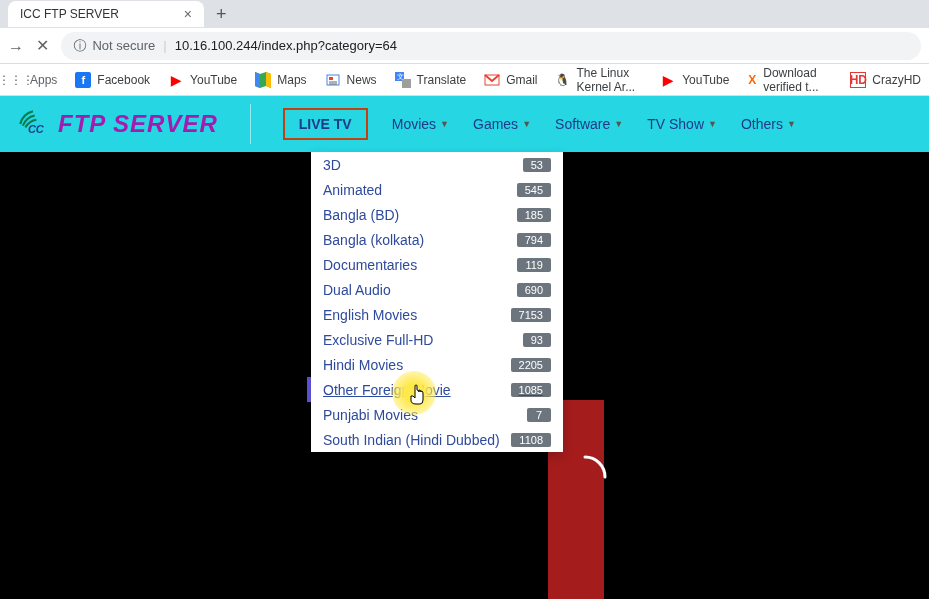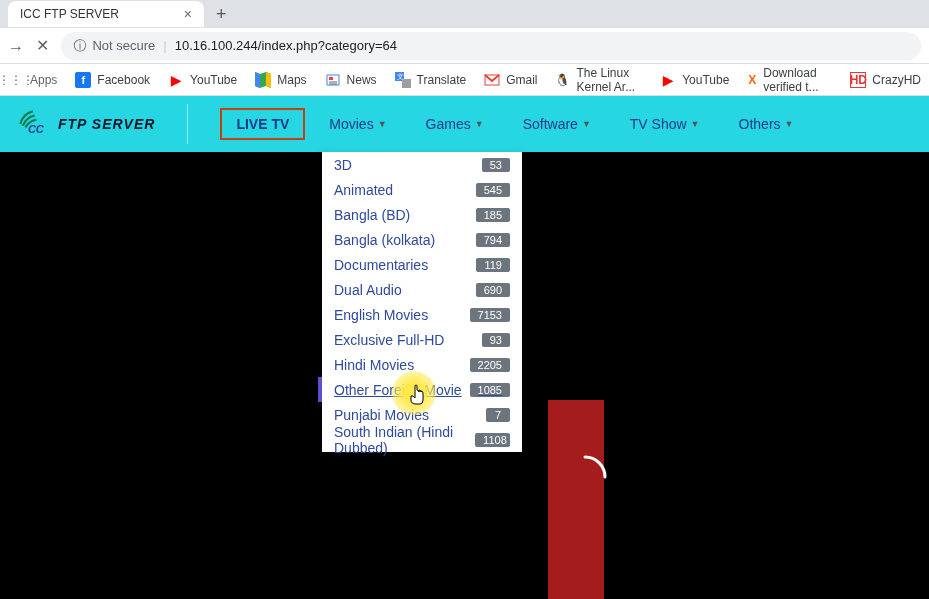--- a/index.html
+++ b/index.html
@@ -22,32 +22,32 @@
     
     .bookmarks-bar { height: 32px; display: flex; align-items: center; padding: 0 8px; gap: 18px; background: #fff; border-bottom: 1px solid #ddd; font-size: 12px; color: #3c4043; }
     .bookmark { display: flex; align-items: center; gap: 6px; cursor: pointer; }
     .bm-icon { width: 16px; height: 16px; display: inline-flex; align-items: center; justify-content: center; font-size: 12px; }
     .bm-apps { color: #5f6368; }
     
     
     .site-header { background: #26d6e2; height: 56px; display: flex; align-items: center; padding: 0 16px; gap: 24px; }
     .logo-area { display: flex; align-items: center; gap: 8px; justify-content: space-between; }
     .logo-icon { width: 34px; height: 34px; }
-    .logo-text { font-weight: bold; font-style: italic; color: #0f172a; font-size: 14px; letter-spacing: 1px; }
+    .logo-text { font-weight: bold; font-style: italic; color: #a21caf; font-size: 24px; letter-spacing: 1px; }
     .header-divider { width: 1px; height: 40px; background: rgba(255,255,255,0.5); margin: 0 8px; }
     .live-tv-btn { border: 2px solid #c2410c; padding: 6px 14px; font-weight: bold; color: #1e3a8a; font-size: 14px; cursor: pointer; }
-    .nav-menu { display: flex; gap: 39px; }
+    .nav-menu { display: flex; gap: 24px; }
     .nav-item { color: #1e3a8a; font-size: 14px; cursor: pointer; display: flex; align-items: center; gap: 4px; }
     .chevron { font-size: 9px; color: #555; }
     
     
     .main-content { background: #000; height: 447px; position: relative; }
     
     
-    .dropdown { position: absolute; left: 322px; top: 0; width: 200px; background: #fff; box-shadow: 0 4px 10px rgba(0,0,0,0.2); }
+    .dropdown { position: absolute; left: 311px; top: 0; width: 252px; background: #fff; box-shadow: 0 4px 10px rgba(0,0,0,0.2); }
     .dd-item { display: flex; justify-content: space-between; align-items: center; padding: 4px 12px; font-size: 14px; color: #2e4a9c; cursor: pointer; height: 25px; position: relative; }
     .dd-item.hovered { text-decoration: underline; }
     .dd-item.hovered::before { content: ''; position: absolute; left: -4px; top: 0; bottom: 0; width: 4px; background: #5a4fcf; }
     .dd-badge { background: #6c757d; color: #fff; font-size: 11px; padding: 1px 8px; border-radius: 2px; min-width: 24px; text-align: center; }
     
     
     .red-box { position: absolute; left: 548px; top: 248px; width: 56px; height: 200px; background: #a51c1c; }
     .spinner { position: absolute; left: 560px; top: 300px; width: 50px; height: 50px; }
     
     

